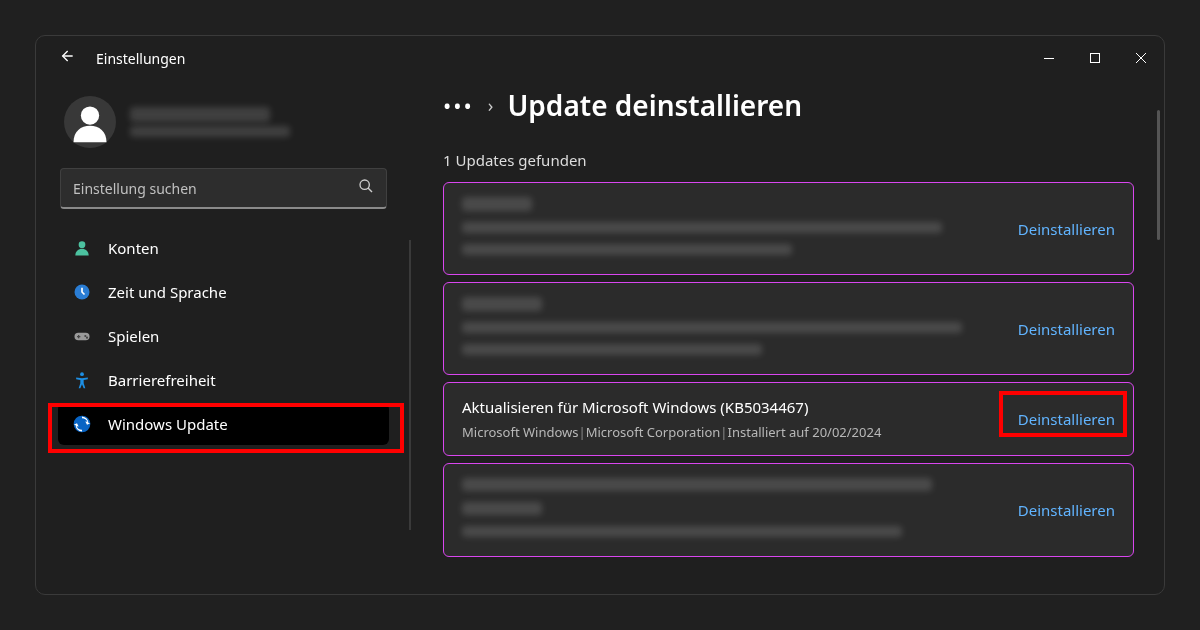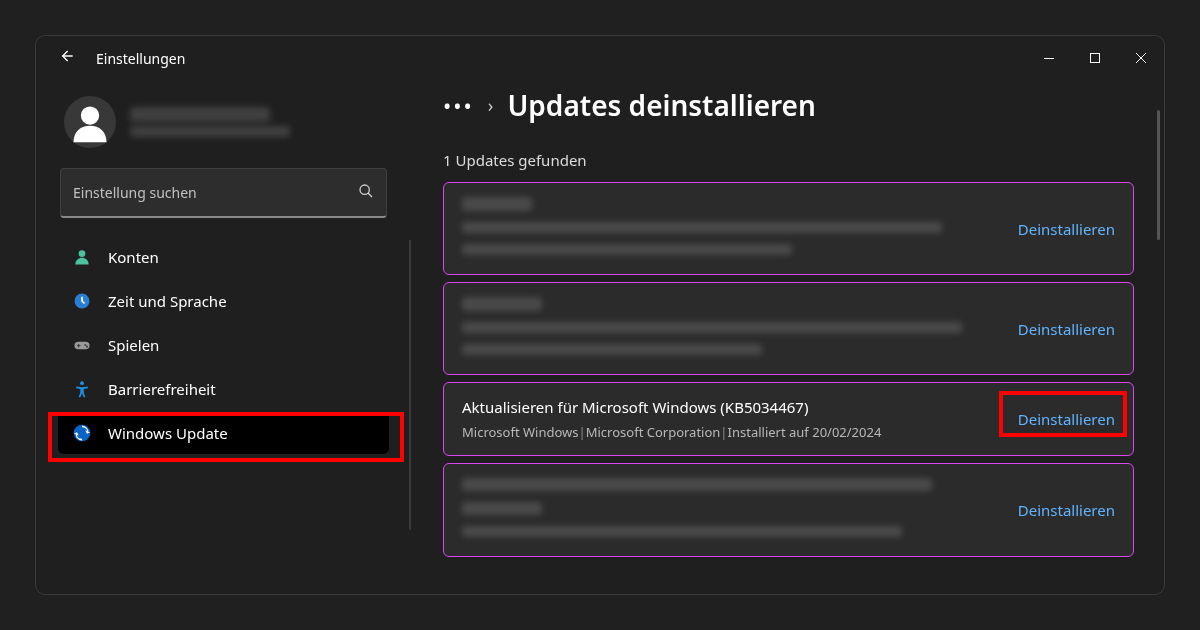--- a/index.html
+++ b/index.html
@@ -22,21 +22,21 @@
 .win-btn { width: 46px; height: 44px; display: flex; align-items: center; justify-content: center; color: #fff; cursor: pointer; }
 .win-btn svg { width: 12px; height: 12px; }
 .content { display: flex; flex: 1; overflow: hidden; }
 .sidebar { width: 375px; padding: 10px 16px 10px 16px; display: flex; flex-direction: column; position: relative; }
 .profile { display: flex; align-items: center; gap: 14px; padding: 6px 12px 16px 12px; }
 .avatar { width: 52px; height: 52px; border-radius: 50%; background: #383838; display: flex; align-items: center; justify-content: center; }
 .avatar svg { width: 44px; height: 44px; }
 .profile-text { display:flex; flex-direction:column; gap:4px; }
 .blur-line { background: rgba(255,255,255,0.15); filter: blur(3px); border-radius:4px; }
 .search-box {
-  margin: 4px 8px 14px 8px; height: 50px;
+  margin: 4px 8px 14px 8px; height: 41px;
   background: #2d2d2d; border: 1px solid #404040; border-bottom: 2px solid #8a8a8a;
   border-radius: 4px; display: flex; align-items: center; justify-content: space-between;
   padding: 0 12px; color: #c0c0c0; font-size: 14px;
 }
 .nav { display: flex; flex-direction: column; gap: 2px; padding: 4px 6px; position:relative; }
 .nav-item {
   height: 42px; display: flex; align-items: center; gap: 16px;
   padding: 0 14px; border-radius: 6px; color: #fff; font-size: 15px;
   cursor: pointer;
 }
@@ -174,21 +174,21 @@
         <div class="highlight-red" style="left:-4px; bottom:-4px; width:356px; height:50px"></div>
       </div>
       <div class="divider-vert"></div>
     </div>
 
     <div class="main">
       <div class="scrollbar-right"></div>
       <div class="crumb-header">
         <span class="crumb-dots">•••</span>
         <span class="crumb-chevron">›</span>
-        <span class="page-title">Updates deinstallieren</span>
+        <span class="page-title">Update deinstallieren</span>
       </div>
       <div class="subtitle">1 Updates gefunden</div>
 
       <div class="update-row">
         <div class="update-info blur-block">
           <div class="blur-line" style="width:70px;height:14px"></div>
           <div class="blur-line" style="width:480px;height:11px"></div>
           <div class="blur-line" style="width:330px;height:11px"></div>
         </div>
         <span class="uninstall-link">Deinstallieren</span>

